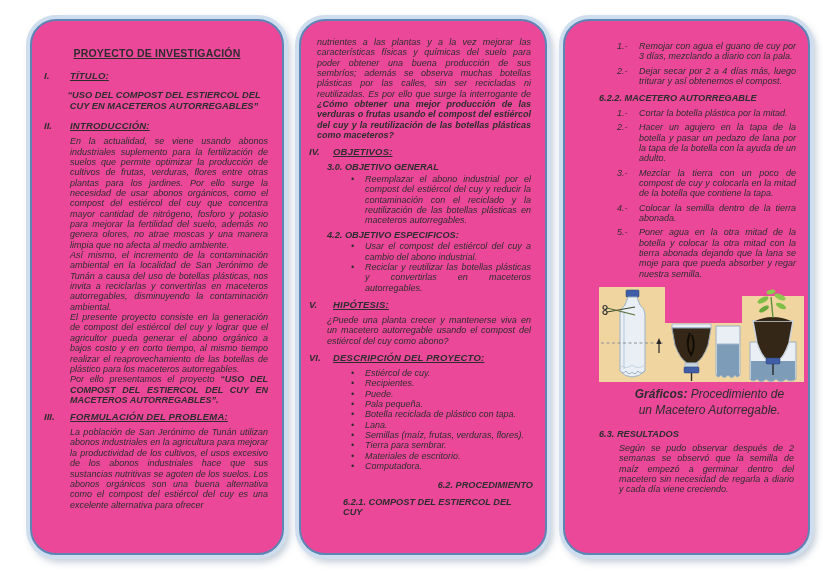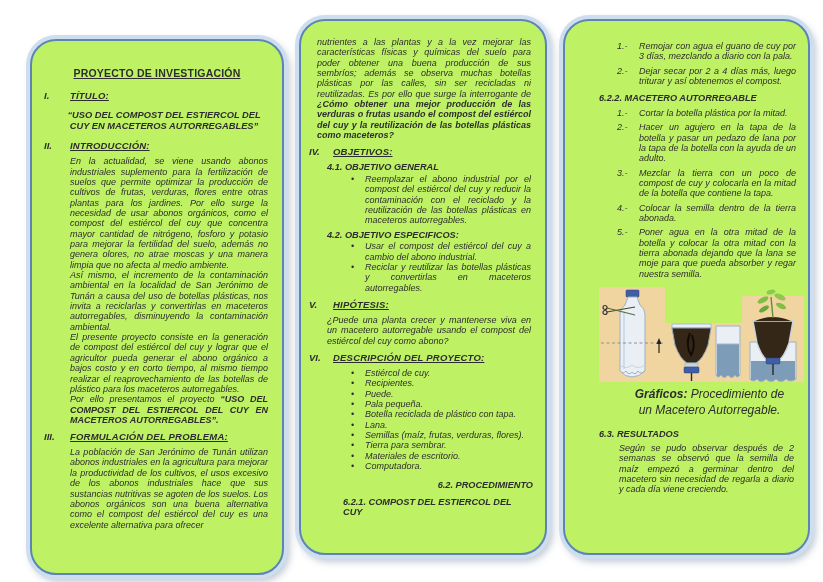--- a/index.html
+++ b/index.html
@@ -1,22 +1,22 @@
 <!DOCTYPE html>
 <html><head>
 <meta charset="utf-8">
 <style>
   html,body{margin:0;padding:0;background:#ffffff;}
   .sheet{position:relative;width:823px;height:582px;background:#ffffff;overflow:hidden;
          font-family:"Liberation Sans", sans-serif;color:#2d2d2d;}
-  .panel{position:absolute;top:19px;height:536px;background:#bef264;box-sizing:border-box;
+  .panel{position:absolute;top:19px;height:536px;background:#ec4899;box-sizing:border-box;
          border:2px solid #5c85b6;border-radius:26px;
          box-shadow:0 0 0 4px #cfdeee, 3px 4px 7px 3px rgba(120,140,165,0.45);
          font-size:9px;line-height:1.15;font-style:italic;overflow:hidden;}
-  .panel1{left:30px;width:254px;padding:26px 12px 0 12px;margin-top:20px;}
+  .panel1{left:30px;width:254px;padding:26px 12px 0 12px;}
   .panel2{left:299px;width:248px;padding:16px 12px 0 8px;}
   .panel3{left:563px;width:247px;padding:16px 10px 0 10px;}
   .title{font-style:normal;font-weight:bold;text-align:center;font-size:10.5px;
          text-decoration:underline;margin:0 0 12px 0;letter-spacing:.2px;}
   .sec{display:flex;margin:7px 0 4px 0;font-weight:bold;font-size:9.5px;}
   .sec .rn{flex:0 0 26px;}
   .panel2 .sec .rn{flex:0 0 24px;}
   .sec .rh{text-decoration:underline;letter-spacing:.2px;}
   .quote{text-align:center;font-weight:bold;margin:8px 6px 10px 20px;font-size:9.3px;}
   .p{margin:0;text-align:justify;}
@@ -67,21 +67,21 @@
     <p class="p ind">La población de San Jerónimo de Tunán utilizan abonos industriales en la agricultura para mejorar la productividad de los cultivos, el usos excesivo de los abonos industriales hace que sus sustancias nutritivas se agoten de los suelos. Los abonos orgánicos son una buena alternativa como el compost del estiércol del cuy es una excelente alternativa para ofrecer</p>
   </div>
 
   <div class="panel panel2">
     <p class="p ind2"><span>nutrientes a las plantas y a la vez mejorar las características físicas y químicas del suelo para poder obtener una buena producción de sus sembríos; además se observa muchas botellas plásticas por las calles, sin ser recicladas ni reutilizadas. Es por ello que surge la interrogante de </span><span class="bold">¿Cómo obtener una mejor producción de las verduras o frutas usando el compost del estiércol del cuy y la reutilización de las botellas plásticas como maceteros?</span></p>
 
     <div class="sec">
       <span class="rn">IV.</span>
       <span class="rh">OBJETIVOS:</span>
     </div>
-    <div class="sub">4.1. OBJETIVO GENERAL</div>
+    <div class="sub">3.0. OBJETIVO GENERAL</div>
     <div class="b">
       <span class="d">•</span>
       <span class="t">Reemplazar el abono industrial por el compost del estiércol del cuy y reducir la contaminación con el reciclado y la reutilización de las botellas plásticas en maceteros autorregables.</span>
     </div>
     <div class="sub">4.2. OBJETIVO ESPECIFICOS:</div>
     <div class="b">
       <span class="d">•</span>
       <span class="t">Usar el compost del estiércol del cuy a cambio del abono industrial.</span>
     </div>
     <div class="b">

